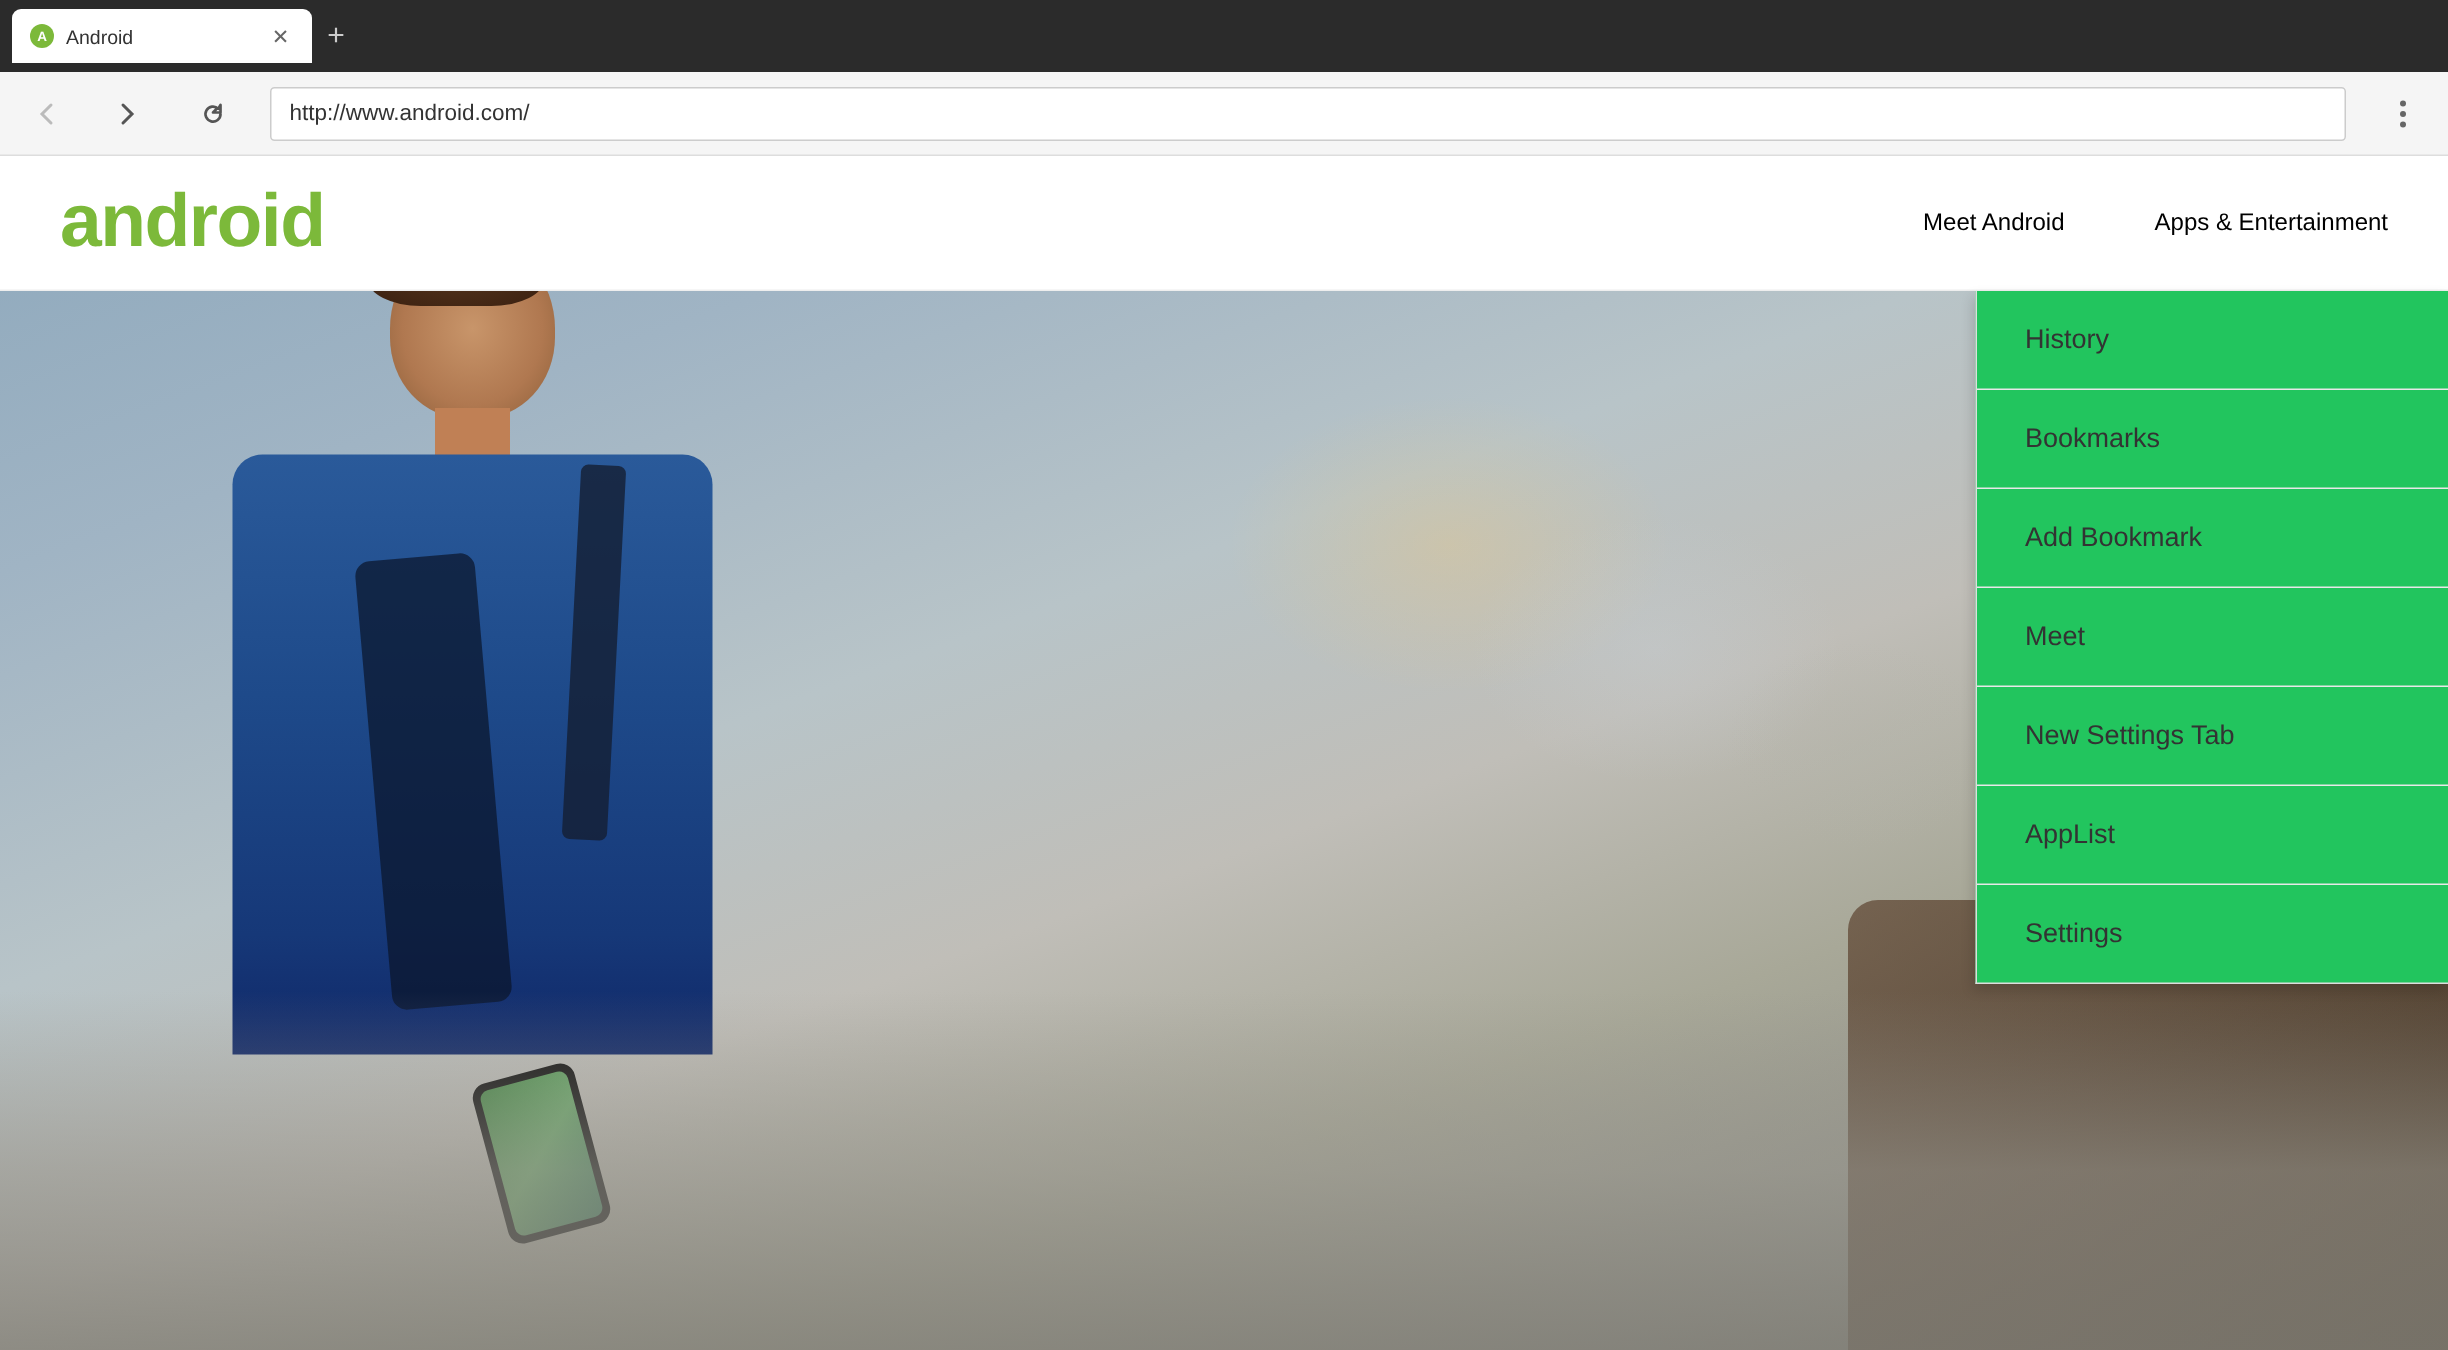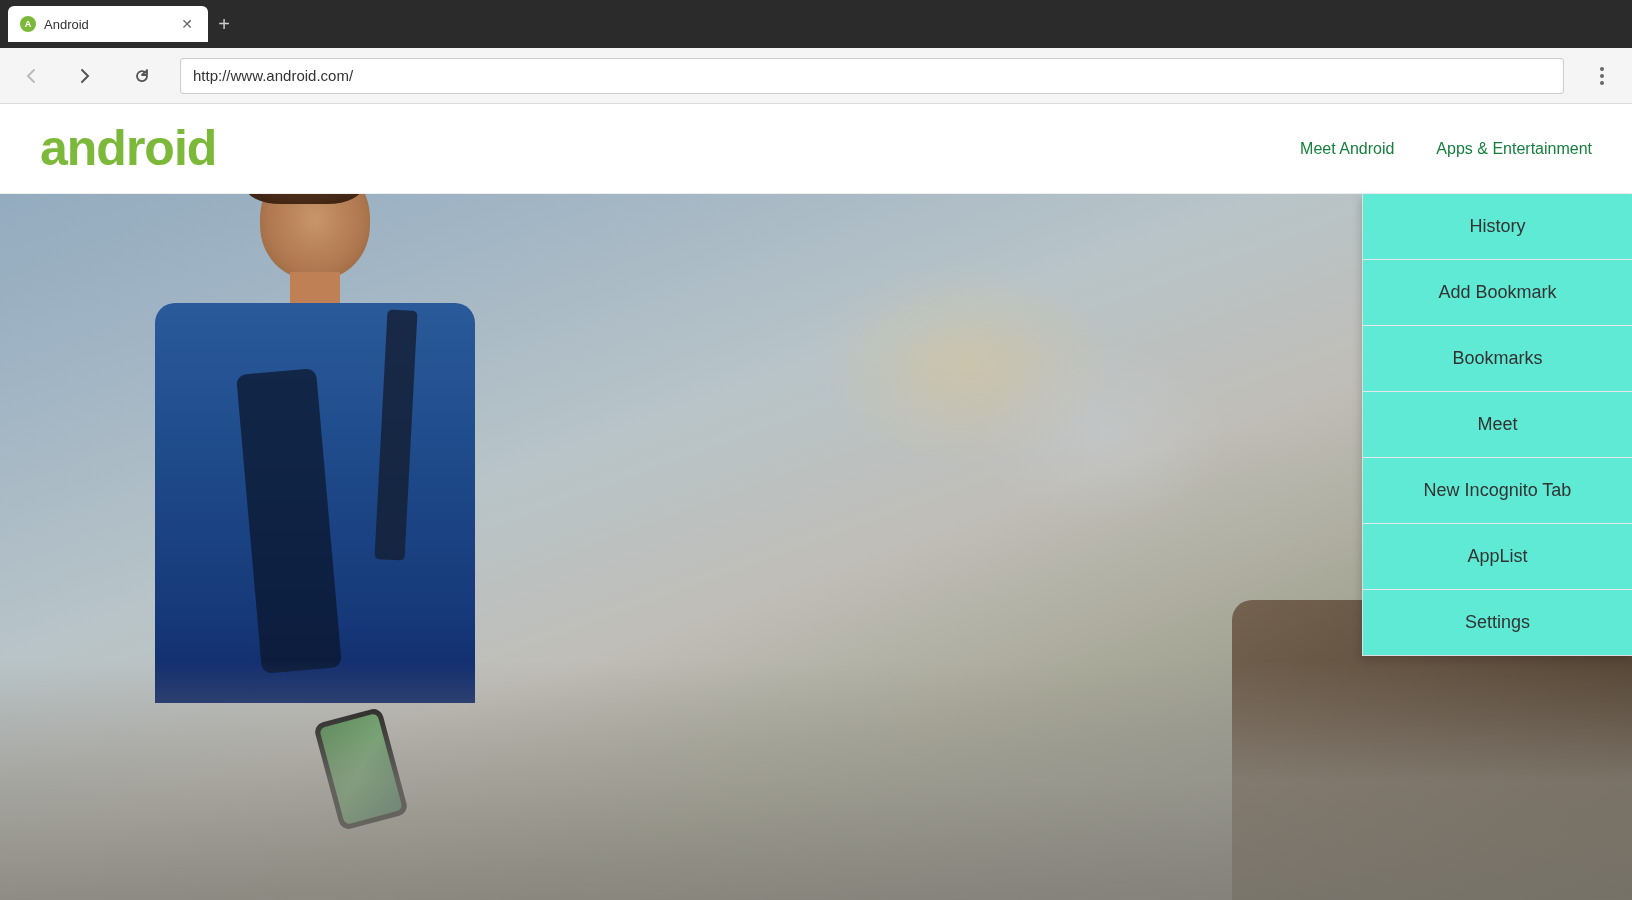--- a/index.html
+++ b/index.html
@@ -124,23 +124,23 @@
       display: flex;
       align-items: center;
       padding: 0 40px;
       border-bottom: 1px solid #eee;
       position: relative;
       z-index: 10;
     }
     .site-nav {
       display: flex;
       margin-left: auto;
-      gap: 42px;
+      gap: 60px;
       font-size: 16px;
-      color: #15803d;
+      color: #000000;
     }
     .site-nav span { cursor: pointer; }
 
     
     .street-bg {
       position: absolute;
       top: 0;
       left: 0;
       width: 100%;
       height: 100%;
@@ -148,27 +148,26 @@
         radial-gradient(ellipse at 30% 60%, rgba(180,160,120,0.3) 0%, transparent 60%),
         radial-gradient(ellipse at 70% 40%, rgba(150,170,190,0.4) 0%, transparent 50%),
         linear-gradient(180deg, #7a9ab5 0%, #a0b8c8 30%, #c8ccc8 60%, #b0b0a8 100%);
     }
 
     
     .dropdown-menu {
       position: absolute;
       top: 90px;
       right: 0;
-      width: 270px;
-      background: #5eead4;
+      width: 315px;
+      background: #22c55e;
       border-left: 1px solid #ddd;
       border-bottom: 1px solid #ddd;
       z-index: 100;
       box-shadow: -2px 4px 8px rgba(0,0,0,0.15);
-      text-align: center;
     }
     .menu-item {
       padding: 22px 32px;
       font-size: 18px;
       color: #333;
       cursor: pointer;
       border-bottom: 1px solid #e8e8e8;
     }
     .menu-item:last-child { border-bottom: none; }
 
@@ -270,21 +269,21 @@
       </div>
 
       <div style="position:absolute;top:22%;left:62%;width:30px;height:250px;background:rgba(20,30,50,0.8);border-radius:5px;transform:rotate(3deg);"></div>
     </div>
 
     <div style="position:absolute;bottom:0;left:0;width:100%;height:30%;background:linear-gradient(180deg,transparent 0%,rgba(150,148,140,0.6) 50%,rgba(130,128,120,0.8) 100%);"></div>
   </div>
 
   <div class="dropdown-menu">
     <div class="menu-item">History</div>
+    <div class="menu-item">Bookmarks</div>
     <div class="menu-item">Add Bookmark</div>
-    <div class="menu-item">Bookmarks</div>
     <div class="menu-item">Meet</div>
-    <div class="menu-item">New Incognito Tab</div>
+    <div class="menu-item">New Settings Tab</div>
     <div class="menu-item">AppList</div>
     <div class="menu-item">Settings</div>
   </div>
 
 </div>
 
 </body></html>

